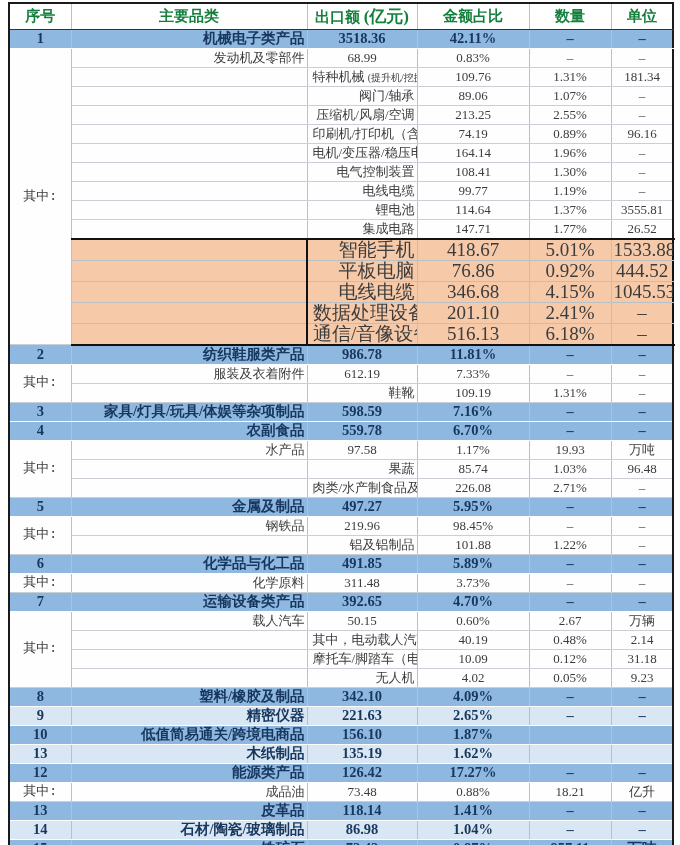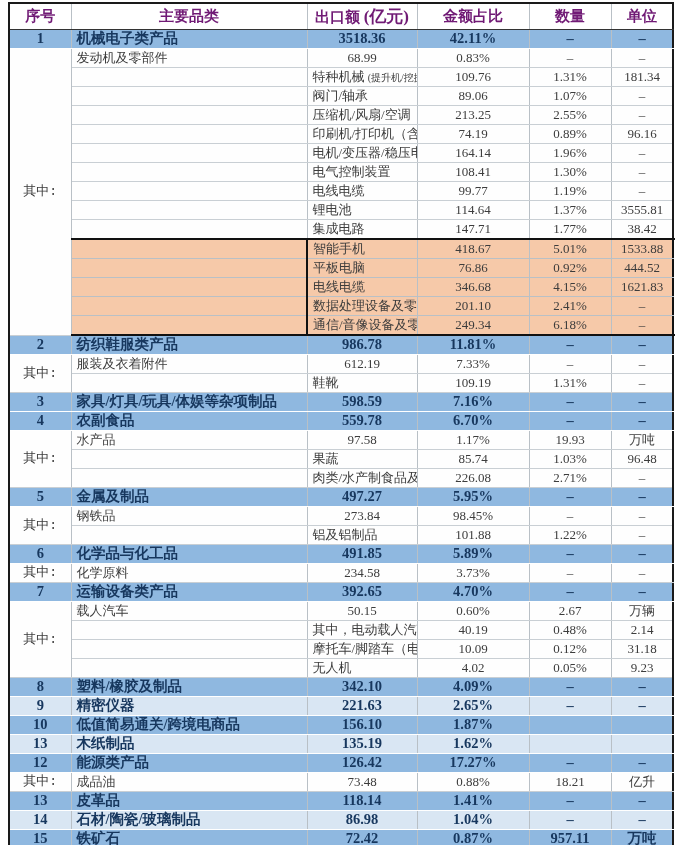--- a/index.html
+++ b/index.html
@@ -7,36 +7,36 @@
   .table-wrap{position:absolute;left:8px;top:2px;width:664px;}
   table{border-collapse:collapse;width:100%;table-layout:fixed;border:2px solid #1a1a1a;}
   col.c-no{width:62px;}
   col.c-name{width:236px;}
   col.c-value{width:110px;}
   col.c-share{width:112px;}
   col.c-qty{width:82px;}
   col.c-unit{width:62px;}
   th,td{border:1px solid #b9c0c6;padding:0 2px;height:18px;line-height:1.05;
         text-align:center;overflow:hidden;white-space:nowrap;}
-  thead th{height:25px;font-size:15px;font-weight:bold;color:#701a75;background:#ffffff;
+  thead th{height:25px;font-size:15px;font-weight:bold;color:#15803d;background:#ffffff;
            border-bottom:1.5px solid #333;}
   thead th .hdr-small{font-size:17px;font-weight:bold;}
-  .cell-name{text-align:left;padding-left:5px;margin-top:8px;}
+  .cell-name{text-align:right;padding-left:5px;margin-top:8px;}
   .cell-qz{background:#ffffff;color:#3a3a3a;font-size:13px;vertical-align:middle;font-family:Liberation Mono, monospace;}
   .small-note{font-size:10px;}
   
   tr.row-white td{background:#fefefe;color:#3c3c3c;font-size:13px;}
   tr.row-white td{border-bottom-color:#c9cfd4;}
   
   tr.row-blue td, tr.row-light td{font-weight:bold;color:#17375e;font-size:14.5px;
       border-bottom-color:#ffffff;border-top-color:#ffffff;}
   tr.row-blue td{background:var(--blue);}
   tr.row-light td{background:var(--light);}
   
-  tr.row-orange td{background:var(--orange);color:#3c3c3c;font-size:13px;}
+  tr.row-orange td{background:var(--orange);color:#3c3c3c;font-size:19px;}
   tr.row-orange td.cell-name{border-left:2.5px solid #111;}
   tr.row-orange td:last-child{border-right:2.5px solid #111;}
   tr.hl-first td{border-top:2.5px solid #111;}
   tr.hl-last td{border-bottom:2.5px solid #111;}
 </style>
 </head>
 <body>
 
 <div class="table-wrap">
   <table>
@@ -137,21 +137,21 @@
           <td class="cell-value">114.64</td>
           <td class="cell-share">1.37%</td>
           <td class="cell-qty">3555.81</td>
           <td class="cell-unit">万个</td>
         </tr>
         <tr class="row-white">
           <td class="cell-no"></td>
           <td class="cell-name"><span>集成电路</span></td>
           <td class="cell-value">147.71</td>
           <td class="cell-share">1.77%</td>
-          <td class="cell-qty">38.42</td>
+          <td class="cell-qty">26.52</td>
           <td class="cell-unit">亿个</td>
         </tr>
         <tr class="row-orange hl-first">
           <td class="cell-no"></td>
           <td class="cell-name"><span>智能手机</span></td>
           <td class="cell-value">418.67</td>
           <td class="cell-share">5.01%</td>
           <td class="cell-qty">1533.88</td>
           <td class="cell-unit">万部</td>
         </tr>
@@ -161,35 +161,35 @@
           <td class="cell-value">76.86</td>
           <td class="cell-share">0.92%</td>
           <td class="cell-qty">444.52</td>
           <td class="cell-unit">万台</td>
         </tr>
         <tr class="row-orange">
           <td class="cell-no"></td>
           <td class="cell-name"><span>电线电缆</span></td>
           <td class="cell-value">346.68</td>
           <td class="cell-share">4.15%</td>
-          <td class="cell-qty">1621.83</td>
+          <td class="cell-qty">1045.53</td>
           <td class="cell-unit">万台</td>
         </tr>
         <tr class="row-orange">
           <td class="cell-no"></td>
           <td class="cell-name"><span>数据处理设备及零部件</span> </td>
           <td class="cell-value">201.10</td>
           <td class="cell-share">2.41%</td>
           <td class="cell-qty">–</td>
           <td class="cell-unit">–</td>
         </tr>
         <tr class="row-orange hl-last">
           <td class="cell-no"></td>
           <td class="cell-name"><span>通信/音像设备及零部件</span></td>
-          <td class="cell-value">249.34</td>
+          <td class="cell-value">516.13</td>
           <td class="cell-share">6.18%</td>
           <td class="cell-qty">–</td>
           <td class="cell-unit">–</td>
         </tr>
         <tr class="row-blue">
           <td class="cell-no">2</td>
           <td class="cell-name"><span>纺织鞋服类产品</span></td>
           <td class="cell-value">986.78</td>
           <td class="cell-share">11.81%</td>
           <td class="cell-qty">–</td>
@@ -255,21 +255,21 @@
           <td class="cell-no">5</td>
           <td class="cell-name"><span>金属及制品</span></td>
           <td class="cell-value">497.27</td>
           <td class="cell-share">5.95%</td>
           <td class="cell-qty">–</td>
           <td class="cell-unit">–</td>
         </tr>
         <tr class="row-white">
           <td class="cell-qz" rowspan="2">其中:</td>
           <td class="cell-name"><span>钢铁品</span></td>
-          <td class="cell-value">273.84</td>
+          <td class="cell-value">219.96</td>
           <td class="cell-share">98.45%</td>
           <td class="cell-qty">–</td>
           <td class="cell-unit">–</td>
         </tr>
         <tr class="row-white">
           <td class="cell-no"></td>
           <td class="cell-name"><span>铝及铝制品</span></td>
           <td class="cell-value">101.88</td>
           <td class="cell-share">1.22%</td>
           <td class="cell-qty">–</td>
@@ -279,21 +279,21 @@
           <td class="cell-no">6</td>
           <td class="cell-name"><span>化学品与化工品</span></td>
           <td class="cell-value">491.85</td>
           <td class="cell-share">5.89%</td>
           <td class="cell-qty">–</td>
           <td class="cell-unit">–</td>
         </tr>
         <tr class="row-white">
           <td class="cell-qz" rowspan="1">其中:</td>
           <td class="cell-name"><span>化学原料</span></td>
-          <td class="cell-value">234.58</td>
+          <td class="cell-value">311.48</td>
           <td class="cell-share">3.73%</td>
           <td class="cell-qty">–</td>
           <td class="cell-unit">–</td>
         </tr>
         <tr class="row-blue">
           <td class="cell-no">7</td>
           <td class="cell-name"><span>运输设备类产品</span></td>
           <td class="cell-value">392.65</td>
           <td class="cell-share">4.70%</td>
           <td class="cell-qty">–</td>

